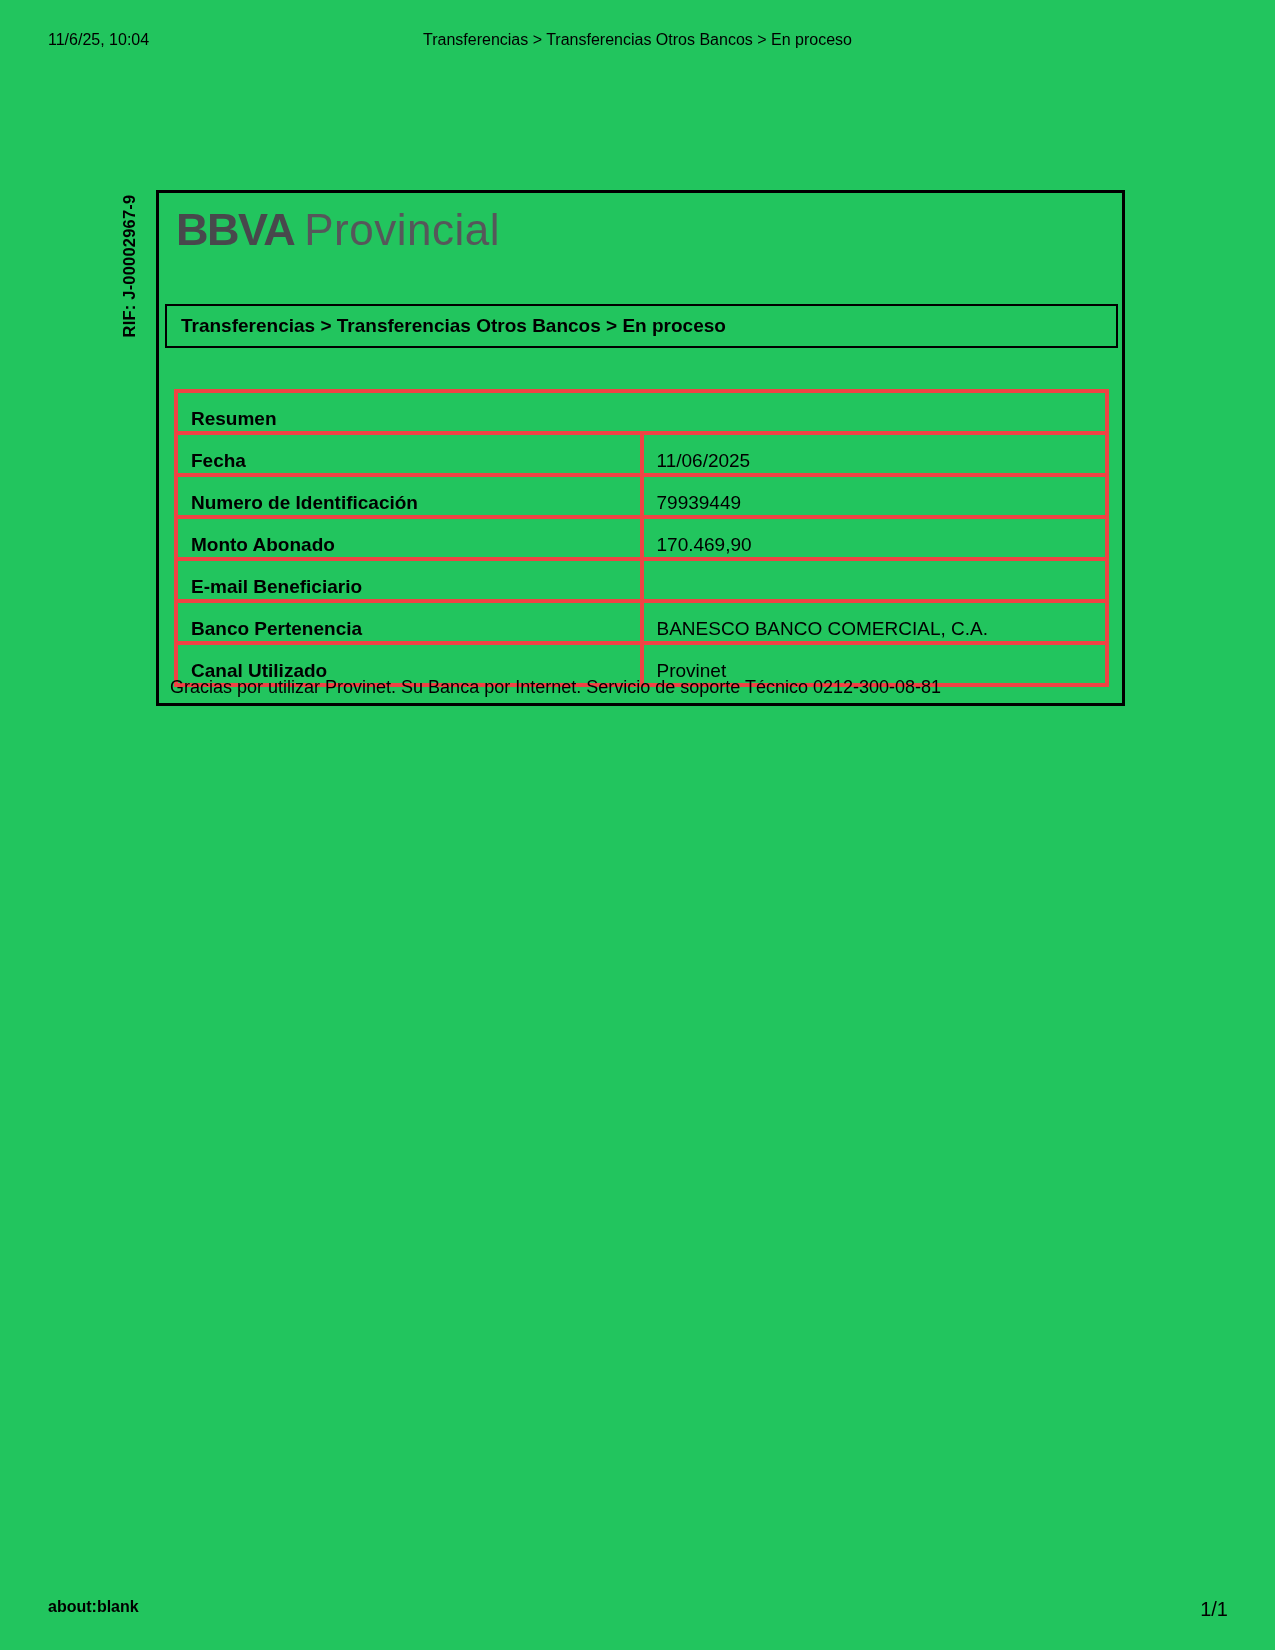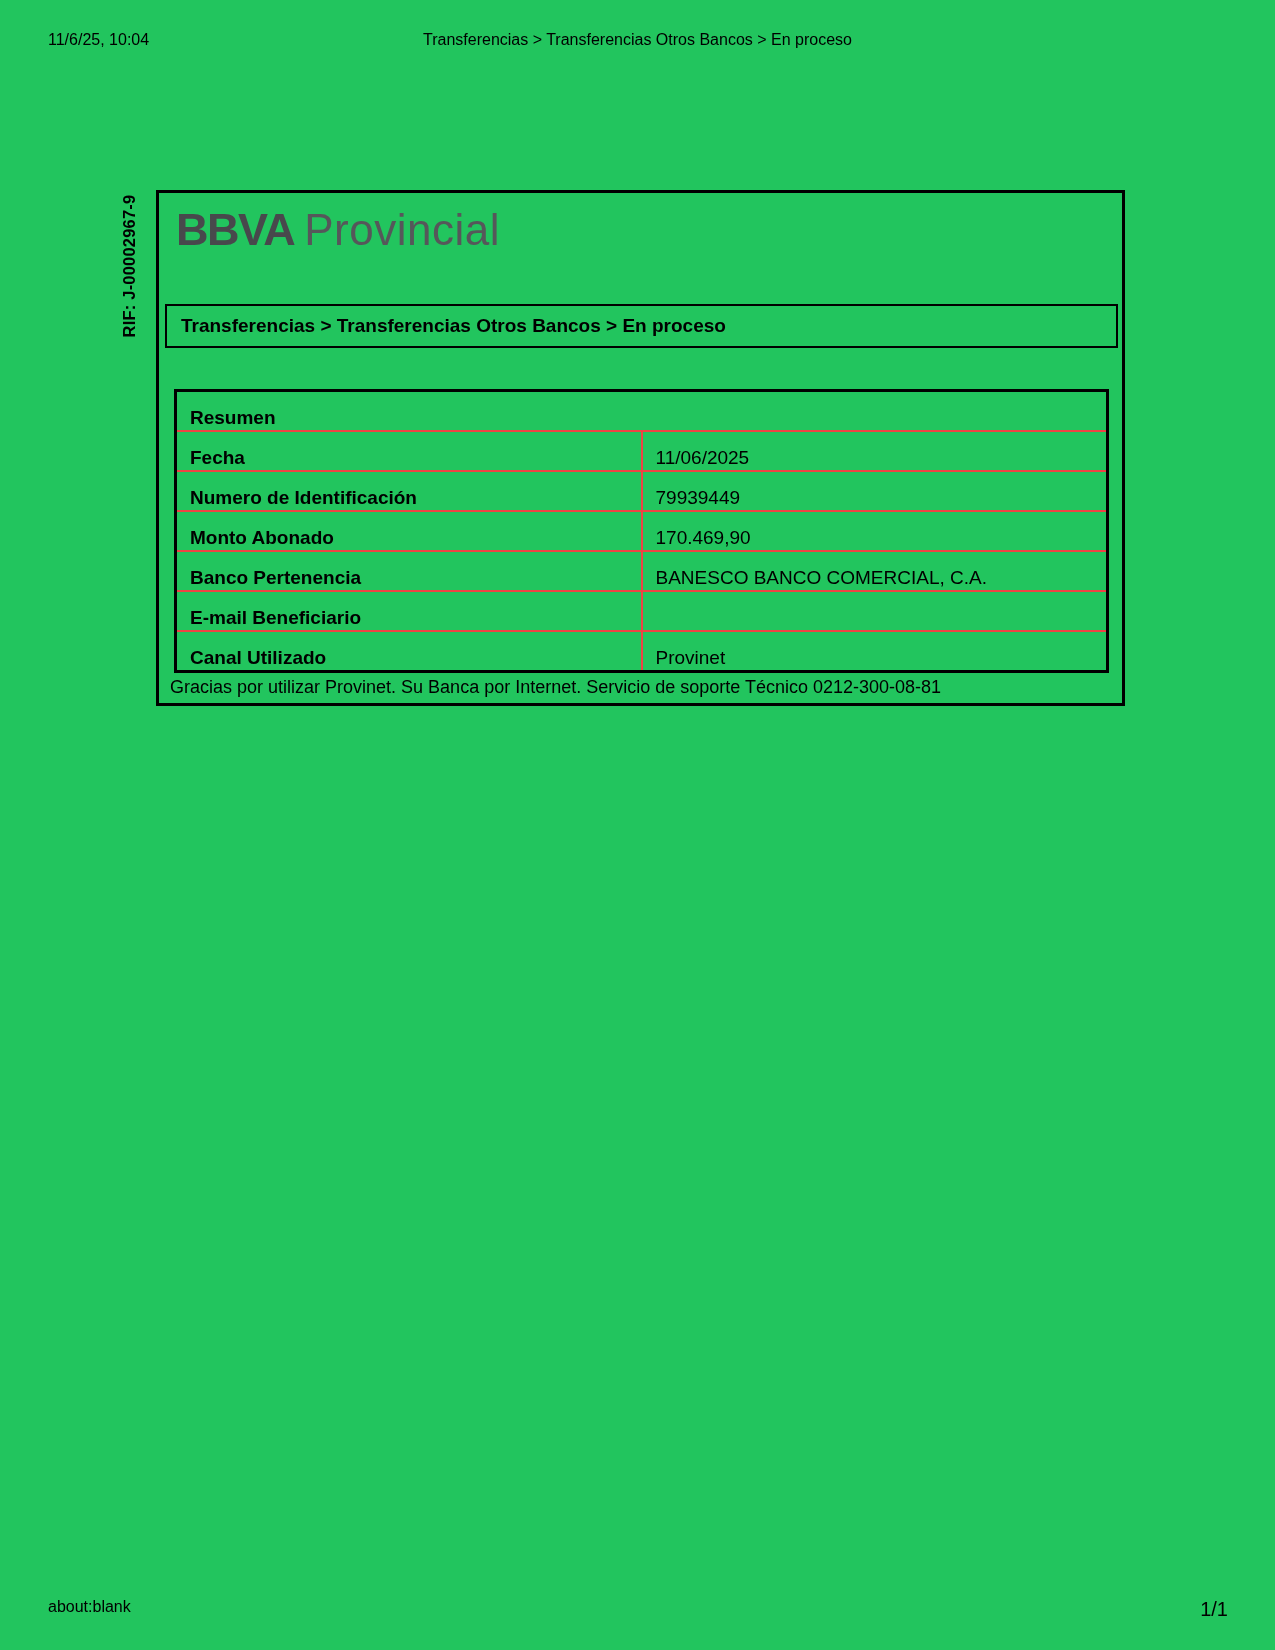--- a/index.html
+++ b/index.html
@@ -8,21 +8,21 @@
     width: 1275px; height: 1650px;
     position: relative;
     font-family: "Liberation Sans", sans-serif;
     color: #000000;
   }
   .page { position: absolute; inset: 0; background: #22c55e; }
 
   
   .ph-date   { position: absolute; left: 48px; top: 31px; font-size: 16px; white-space: nowrap; }
   .ph-title  { position: absolute; left: 0; right: 0; top: 31px; text-align: center; font-size: 16px; white-space: nowrap; }
-  .pf-url    { position: absolute; left: 48px; top: 1598px; font-size: 16px; }
+  .pf-url    { position: absolute; left: 48px; top: 1598px; font-size: 16px; font-weight: bold; }
   .pf-page   { position: absolute; right: 47px; top: 1598px; font-size: 20px; }
 
   
   .rif {
     position: absolute; left: 129px; top: 266px;
     transform: translate(-50%, -50%) rotate(-90deg);
     font-size: 16.5px; font-weight: bold; white-space: nowrap;
     letter-spacing: 0.2px;
   }
 
@@ -55,21 +55,21 @@
 
   
   table.summary {
     position: absolute; left: 15px; top: 196px;
     width: 935px;
     border-collapse: collapse;
     border: 3px solid #000000;
     table-layout: fixed;
   }
   table.summary td {
-    border: 2px solid #ef4444;
+    border: 4px solid #ef4444;
     font-size: 19px;
     height: 24px;
     padding: 15px 8px 1px 13px;
     vertical-align: middle;
     overflow: hidden; white-space: nowrap;
   }
   table.summary tr.head td { font-weight: bold; height: 28px; }
   table.summary td.lbl { font-weight: bold; width: 372px; }
   table.summary td.val { font-weight: normal; }
 
@@ -110,26 +110,26 @@
       </tr>
       <tr>
         <td class="lbl">Numero de Identificación</td>
         <td class="val">79939449</td>
       </tr>
       <tr>
         <td class="lbl">Monto Abonado</td>
         <td class="val">170.469,90</td>
       </tr>
       <tr>
+        <td class="lbl">E-mail Beneficiario</td>
+        <td class="val"></td>
+      </tr>
+      <tr>
         <td class="lbl">Banco Pertenencia</td>
         <td class="val">BANESCO BANCO COMERCIAL, C.A.</td>
-      </tr>
-      <tr>
-        <td class="lbl">E-mail Beneficiario</td>
-        <td class="val"></td>
       </tr>
       <tr>
         <td class="lbl">Canal Utilizado</td>
         <td class="val">Provinet</td>
       </tr>
     </tbody>
       </table>
 
     <div class="thanks">Gracias por utilizar Provinet. Su Banca por Internet. Servicio de soporte Técnico 0212-300-08-81</div>
   </div>

